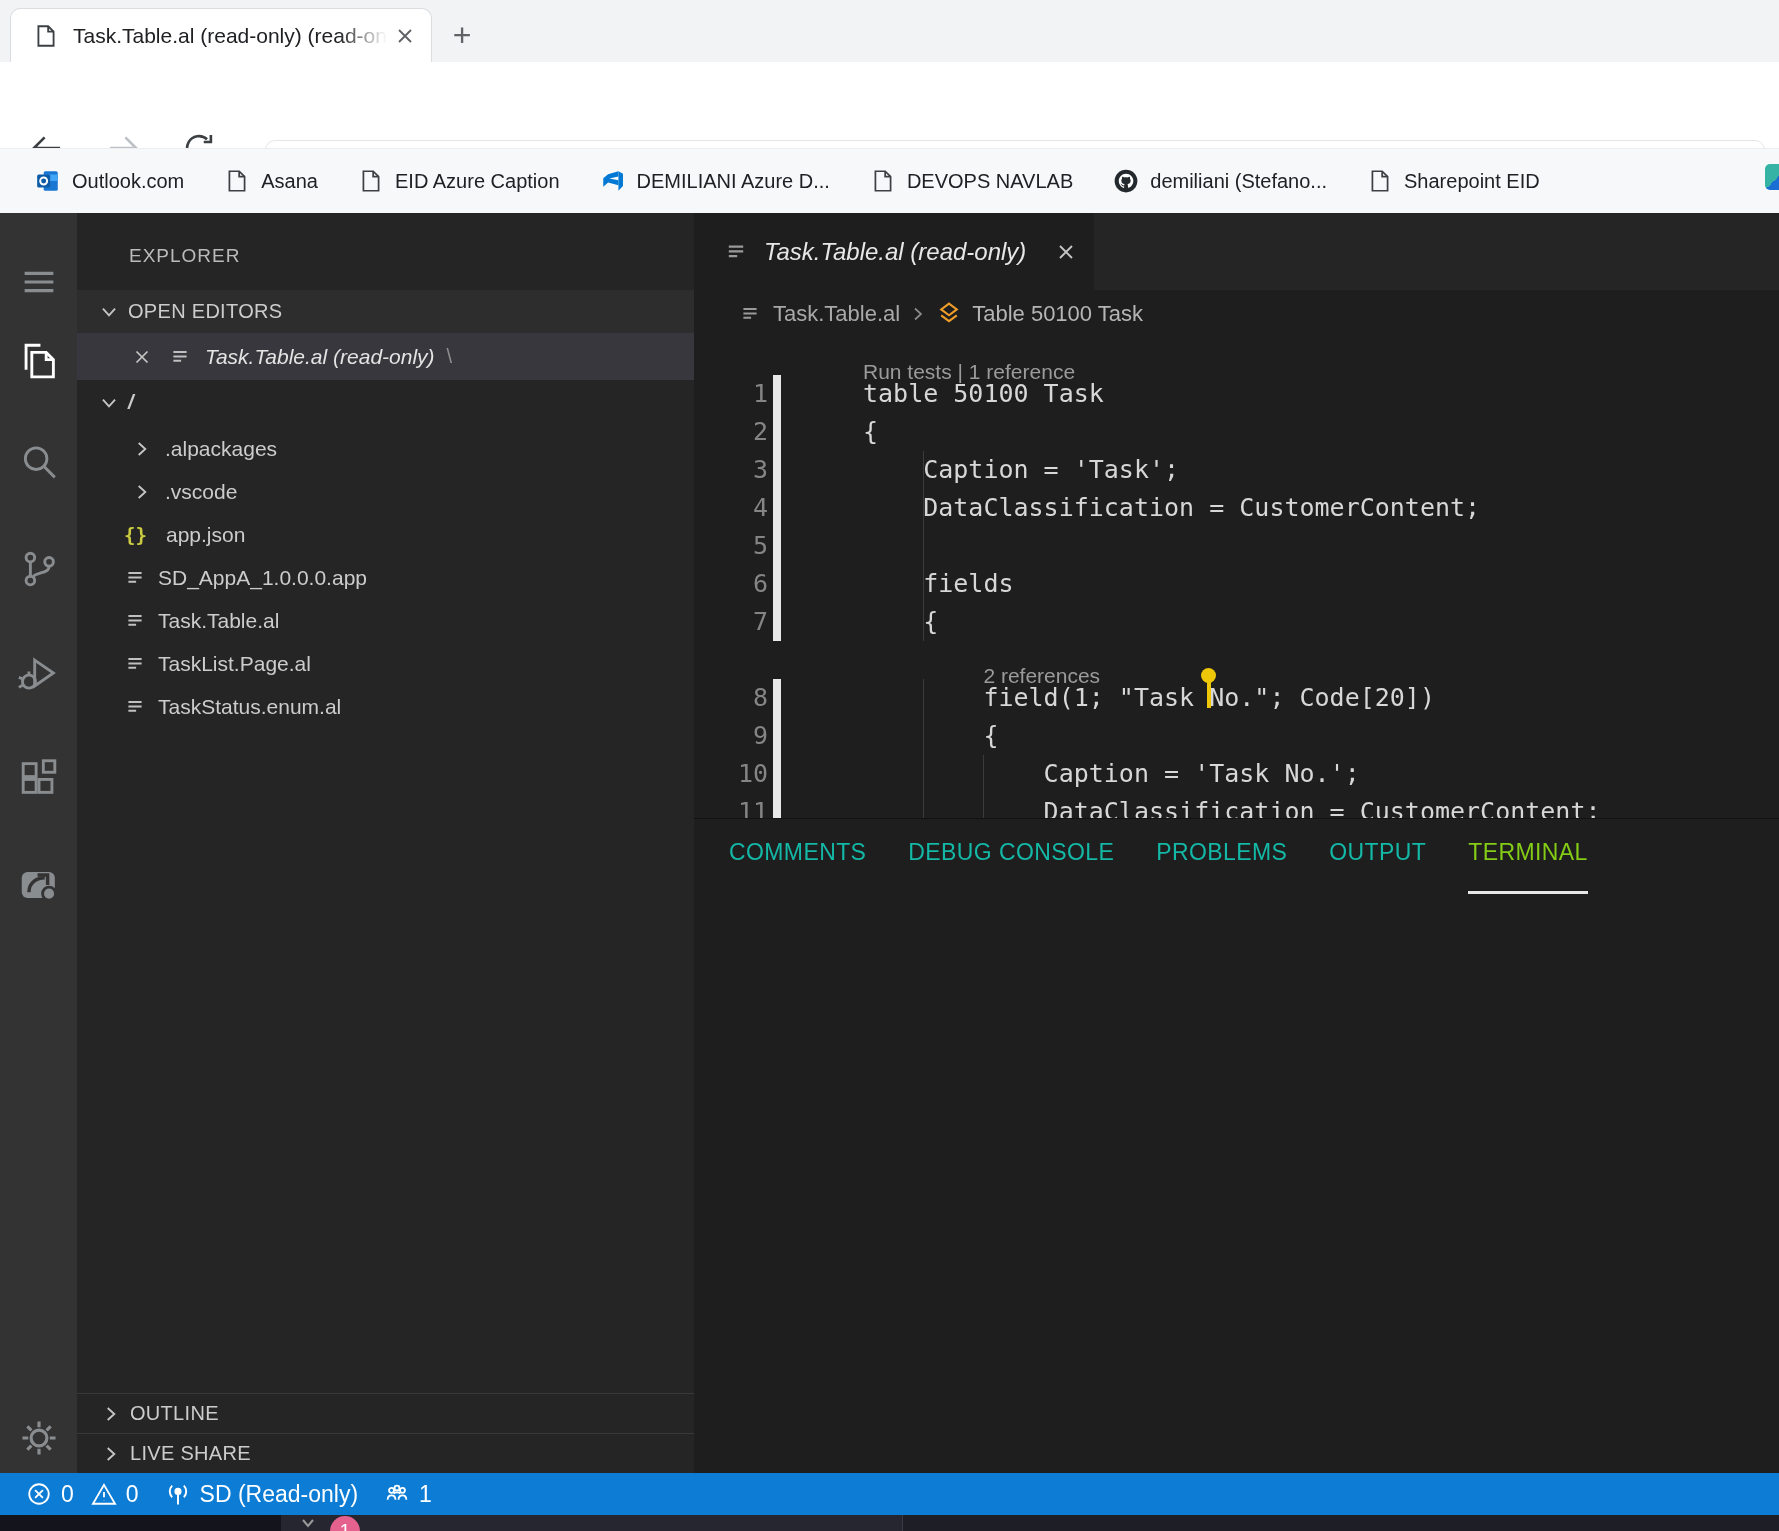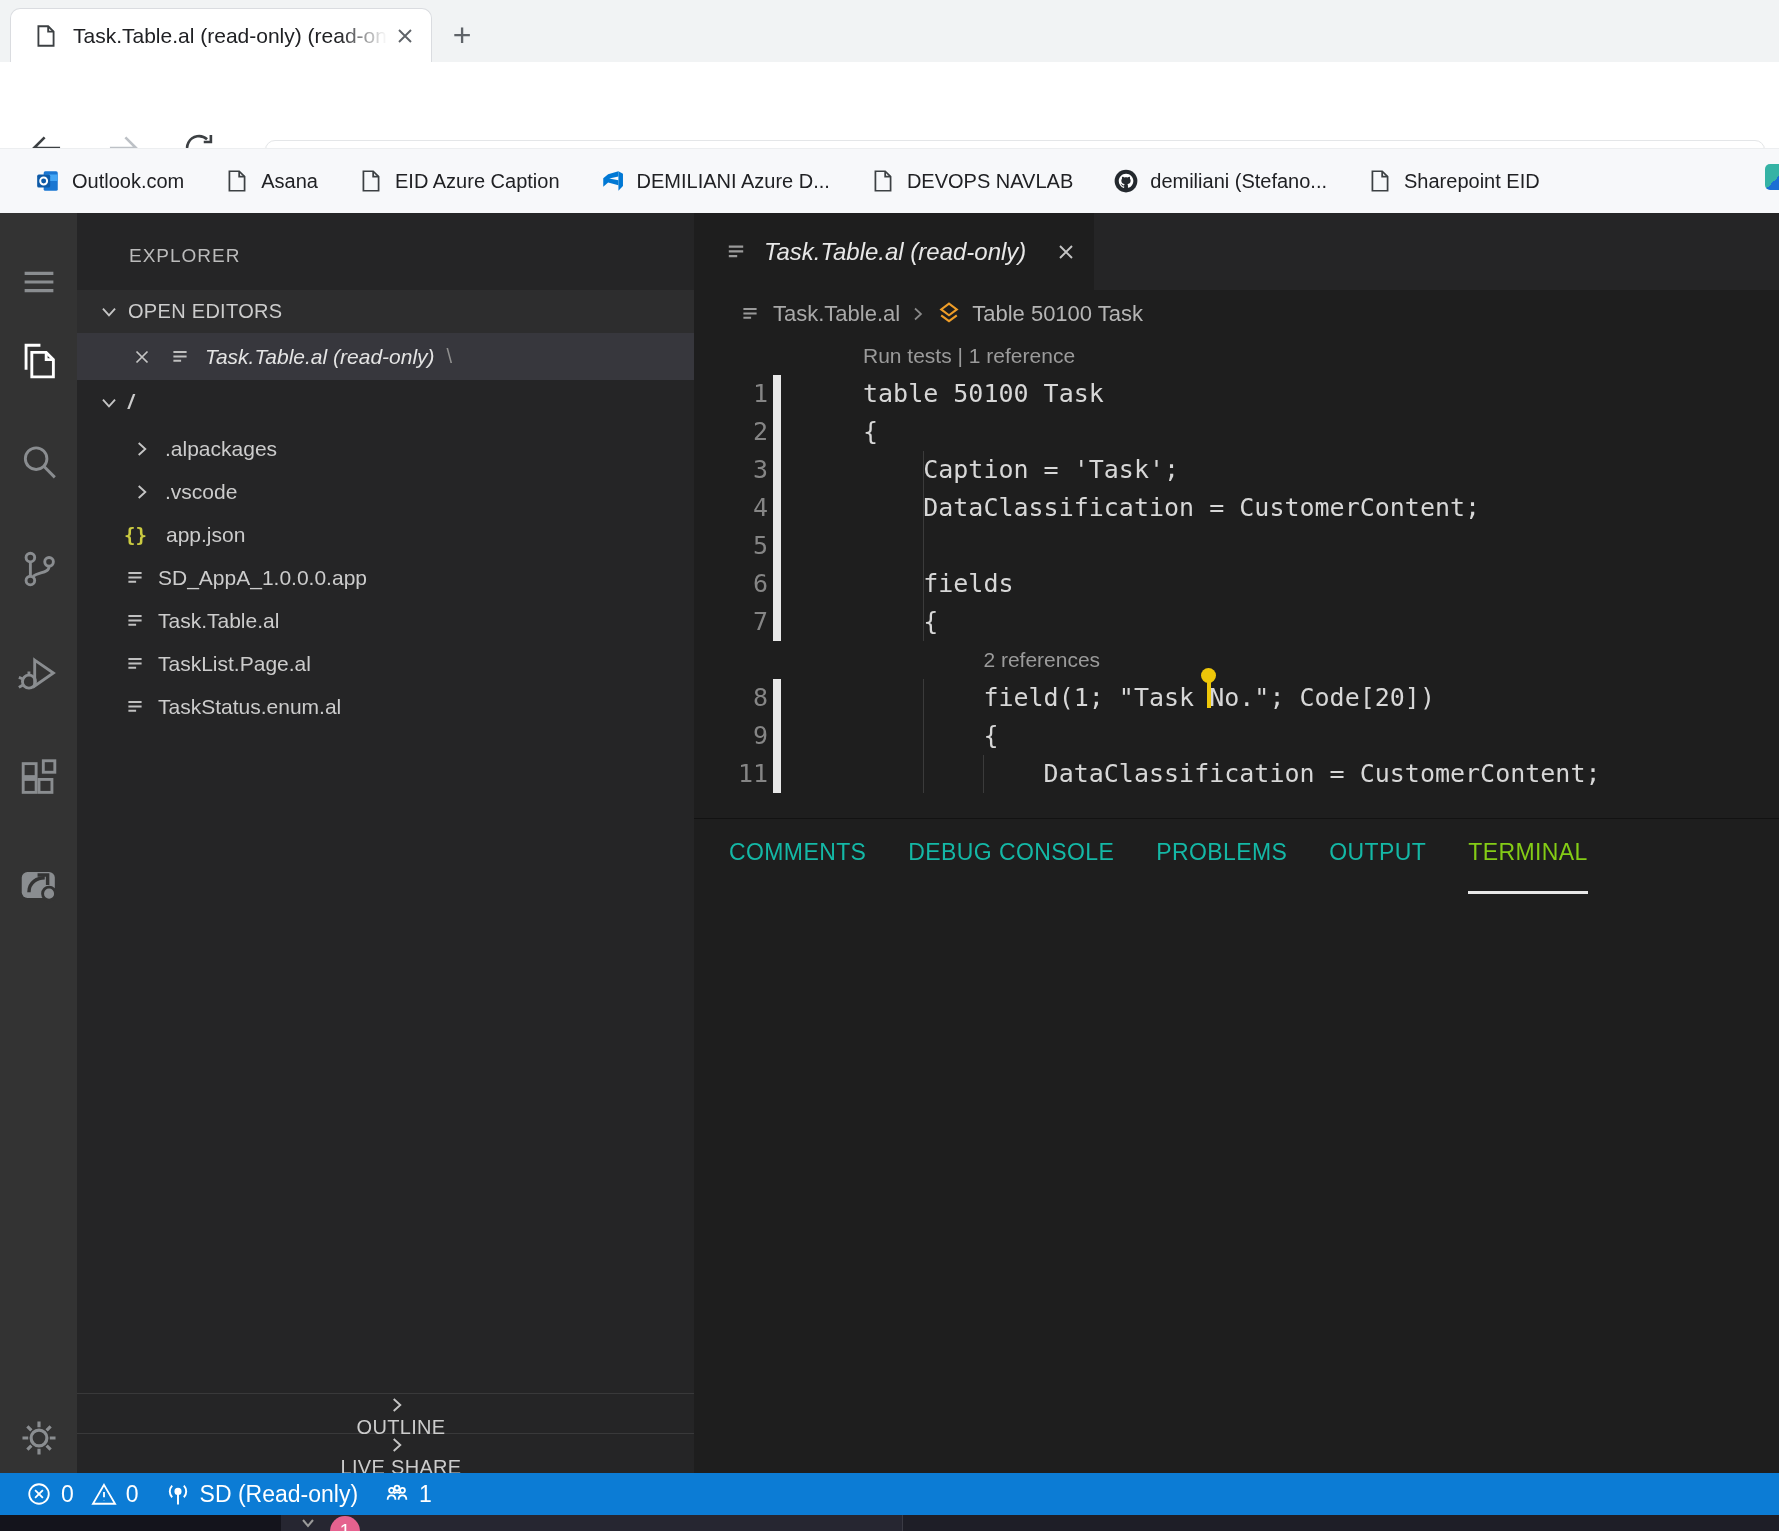--- a/index.html
+++ b/index.html
@@ -57,21 +57,21 @@
   .oe-item .nm{font-style:italic;font-size:21px;color:#e4e4e4;margin-left:14px;white-space:nowrap;}
   .oe-item .sfx{font-size:20px;color:#8f8f8f;margin-left:12px;}
   .root-header{top:167px;height:45px;padding-left:21px;}
   .root-header .sb-head-label{font-style:italic;font-weight:bold;}
   .tree-row{height:43px;font-size:21px;color:#cccccc;}
   .tree-row .ic{width:22px;height:22px;flex:0 0 auto;}
   .tree-row .lb{margin-left:12px;white-space:nowrap;}
   .tree-row .json-ic{font-family:"DejaVu Sans Mono",monospace;font-size:19px;font-weight:bold;
         color:#cbcb41;width:30px;flex:0 0 auto;}
   .bottom-sec{position:absolute;left:0;width:617px;height:40px;display:flex;align-items:center;
-        padding-left:23px;border-top:1px solid rgba(204,204,204,0.12);flex-direction:column;}
+        padding-left:23px;border-top:1px solid rgba(204,204,204,0.12);}
   .bottom-sec .sb-head-label{font-size:20px;}
 
   .editorarea{position:absolute;left:694px;top:0;width:1085px;height:1260px;background:#1e1e1e;}
   .etabs{position:absolute;left:0;top:0;width:1085px;height:77px;background:#252526;}
   .etab{position:absolute;left:0;top:0;width:400px;height:77px;background:#1e1e1e;display:flex;
         align-items:center;padding:0 16px 0 30px;}
   .etab .flines{width:24px;height:24px;}
   .etab .et-title{font-style:italic;font-size:24px;color:#e7e7e7;margin-left:16px;white-space:nowrap;flex:1;}
   .etab .xicon{width:24px;height:24px;color:#c5c5c5;}
   .breadcrumb{position:absolute;left:0;top:77px;width:1085px;height:47px;display:flex;align-items:center;
@@ -83,21 +83,21 @@
   .breadcrumb .bc-symbol{color:#b5b5b5;}
 
   .code{position:absolute;left:0;top:124px;width:1085px;height:481px;overflow:hidden;
         font-family:"DejaVu Sans Mono",monospace;font-size:25px;color:#d7d7d7;}
   .crow{position:relative;height:38px;line-height:38px;}
   .crow .ln{position:absolute;left:0;top:0;width:74px;text-align:right;color:#858585;}
   .crow .gbar{position:absolute;left:79px;top:0;width:8px;height:38px;background:#e8e8e8;}
   .crow .ctext{position:absolute;left:169px;top:0;white-space:pre;}
   .crow .guide{position:absolute;top:0;width:1px;height:38px;background:#3b3b3b;}
   .crow.lens{font-size:21px;color:#9b9b9b;font-family:"Liberation Sans",sans-serif;}
-  .crow.lens .ctext{white-space:pre;font-family:"Liberation Sans",sans-serif;}
+  .crow.lens .ctext{white-space:pre;font-family:"Liberation Sans",sans-serif;margin-top:16px;}
   .cursor-pin{position:relative;display:inline-block;width:0;}
   .cursor-pin i{position:absolute;left:-2px;top:-32px;width:4px;height:34px;background:var(--codelens-cursor,#eec709);}
   .cursor-pin b{position:absolute;left:-8px;top:-38px;width:15px;height:15px;border-radius:50%;
         background:var(--codelens-cursor,#eec709);}
 
   .panel{position:absolute;left:0;top:605px;width:1085px;height:655px;background:#1e1e1e;
         border-top:1px solid #121212;}
   .ptabs{position:absolute;left:35px;top:20px;display:flex;gap:42px;}
   .ptab{position:relative;font-size:23px;letter-spacing:.4px;color:#14b8a6;padding-bottom:14px;}
   .ptab.active{color:#84cc16;}
@@ -505,20 +505,27 @@
             <span class="guide" style="left: 229.2px;"></span>
             <span class="ctext">        field(1; "Task <span class="cursor-pin"><i></i><b></b></span>No."; Code[20])</span>
           </div>
           <div class="crow">
             <span class="ln">9</span>
             <span class="gbar"></span>
             <span class="guide" style="left: 229.2px;"></span>
             <span class="ctext">        {</span>
           </div>
           <div class="crow">
+            <span class="ln">10</span>
+            <span class="gbar"></span>
+            <span class="guide" style="left: 229.2px;"></span>
+            <span class="guide" style="left: 289.4px;"></span>
+            <span class="ctext">            Caption = 'Task No.';</span>
+          </div>
+          <div class="crow">
             <span class="ln">11</span>
             <span class="gbar"></span>
             <span class="guide" style="left: 229.2px;"></span>
             <span class="guide" style="left: 289.4px;"></span>
             <span class="ctext">            DataClassification = CustomerContent;</span>
           </div>
         </div>
 
       <div class="panel">
         <div class="ptabs" id="ptabs">

